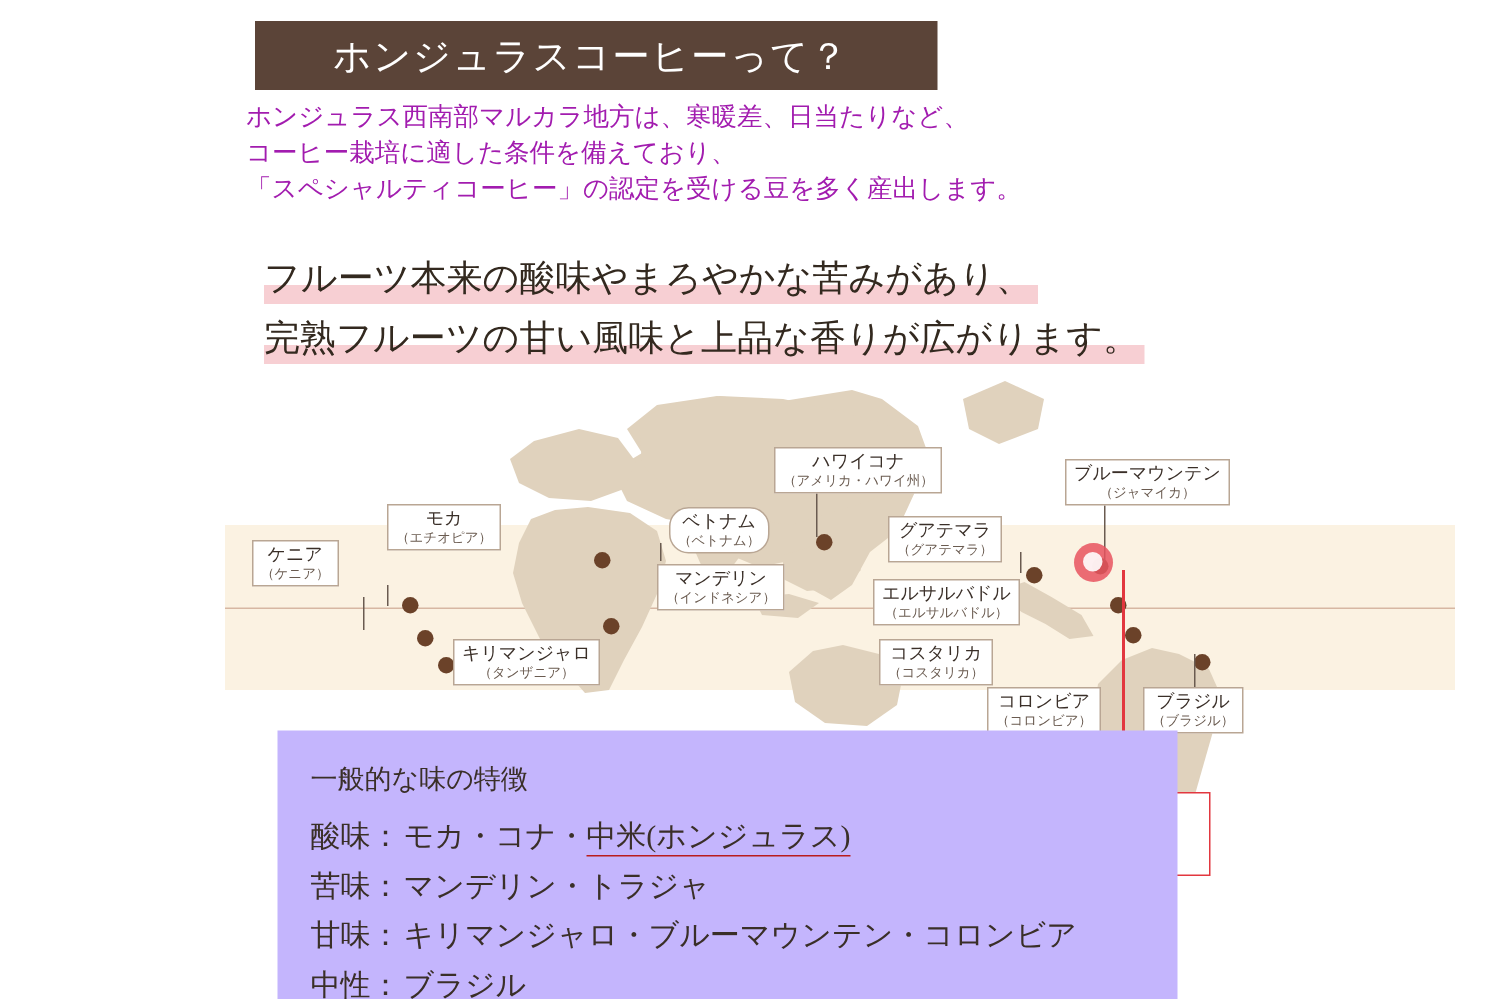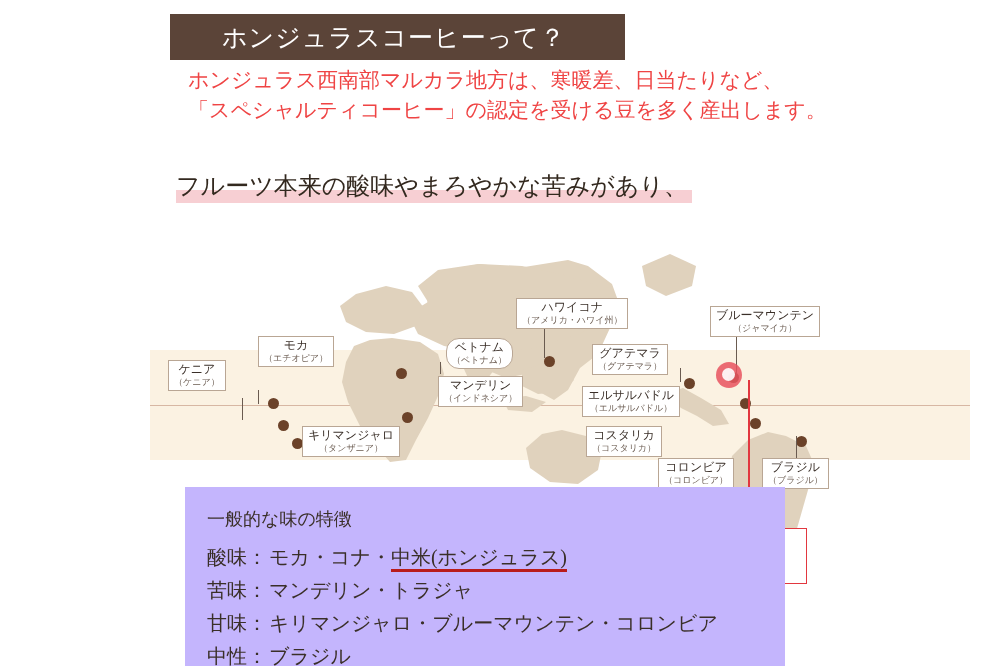--- a/index.html
+++ b/index.html
@@ -17,22 +17,22 @@
   .title-bar{
     position:absolute;left:170px;top:14px;width:455px;height:46px;
     background:#5b4438;
     display:flex;align-items:center;
   }
   .title-bar .title-text{
     color:#ffffff;font-size:25px;letter-spacing:1px;
     padding-left:16px;font-weight:normal;margin-left:36px;
   }
   .lead{
-    position:absolute;left:188px;top:66px;width:790px;
-    font-size:21px;line-height:1.42;color:#ef4444;
+    position:absolute;left:164px;top:66px;width:790px;
+    font-size:17px;line-height:1.42;color:#a21caf;
   }
   .lead div{white-space:nowrap;}
   .highlight-wrap{
     position:absolute;left:176px;top:168px;width:800px;
   }
   .hl{
     display:inline-block;
     font-size:24px;line-height:1.5;color:#33291f;
     background:linear-gradient(transparent 62%, #f7cfd3 62%, #f7cfd3 96%, transparent 96%);
     white-space:nowrap;
@@ -97,41 +97,43 @@
     background:#c4b5fd;
   }
   .taste h3{
     margin:0;padding:20px 0 10px 22px;font-size:18px;font-weight:normal;color:#3a2f28;
   }
   .taste-row{
     display:flex;padding:3px 0 3px 22px;font-size:20px;color:#3a2f28;
   }
   .taste-row .k{width:62px;flex:none;}
   .taste-row .v{}
-  .uline{border-bottom:3px solid #b91c1c;padding-bottom:1px;}
+  .uline{border-bottom:1px solid #b91c1c;padding-bottom:1px;}
   .frame-right{
     position:absolute;right:0;top:0;width:26px;height:666px;background:#ffffff;
   }
 </style>
 </head>
 <body>
 
 <div class="page">
 
   <div class="title-bar">
     <span class="title-text">ホンジュラスコーヒーって？</span>
   </div>
 
   <div class="lead">
     <div>ホンジュラス西南部マルカラ地方は、寒暖差、日当たりなど、</div>
+    <div>コーヒー栽培に適した条件を備えており、</div>
     <div>「スペシャルティコーヒー」の認定を受ける豆を多く産出します。</div>
   </div>
 
   <div class="highlight-wrap">
     <div class="hl-row"><span class="hl">フルーツ本来の酸味やまろやかな苦みがあり、</span></div>
+    <div class="hl-row"><span class="hl">完熟フルーツの甘い風味と上品な香りが広がります。</span></div>
   </div>
 
   <div class="map-area">
 
     <div class="band"></div>
     <div class="equator"></div>
 
     <svg class="map-svg" width="820" height="320" viewBox="0 0 820 320">
       <g fill="#e0d2bd">
 

